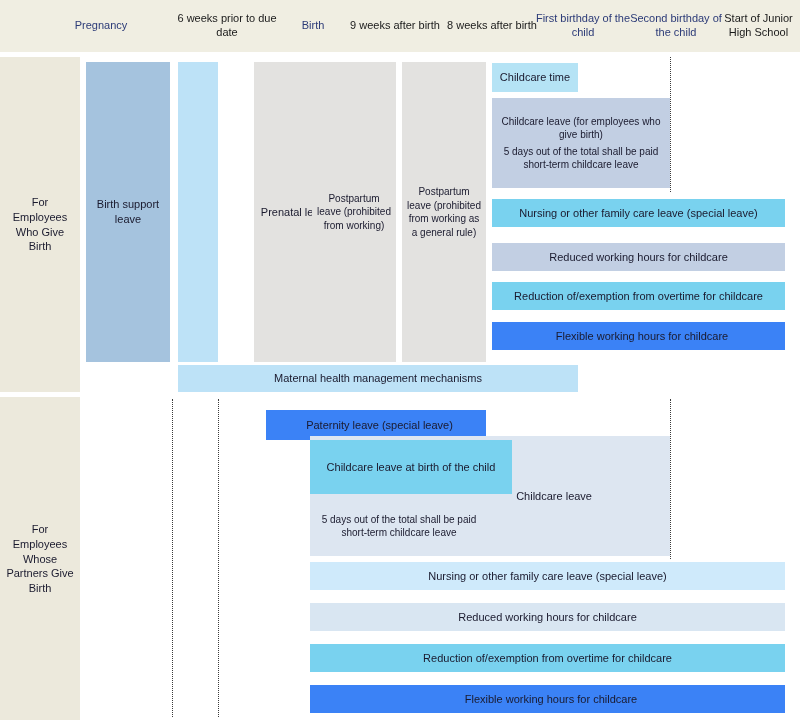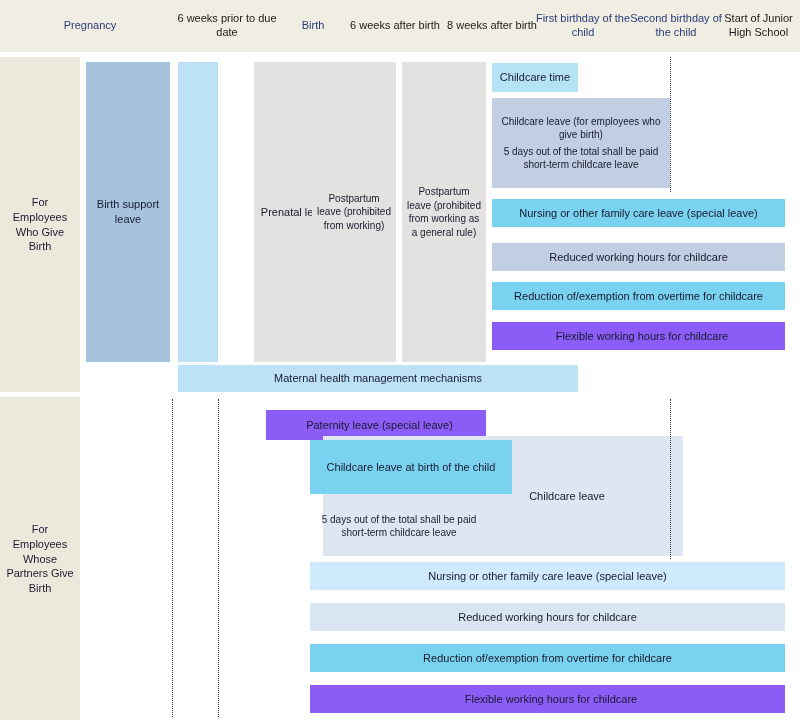--- a/index.html
+++ b/index.html
@@ -41,43 +41,43 @@
   .blk.small{font-size:10px;}
 
   
   .c-cream {background:#ece9dc;}
   .c-steel {background:#a5c3de;}
   .c-paleblue{background:#bde2f7;}
   .c-gray  {background:#e3e2e0;}
   .c-lightcyan{background:#b5e3f5;}
   .c-grayblue{background:#c2cfe3;}
   .c-cyan  {background:#79d2ef;}
-  .c-dustblue{background:#8b5cf6;padding-left:11px;}
-  .c-vpale {background:#dde6f1;margin-left:13px;}
+  .c-dustblue{background:#3b82f6;padding-left:11px;}
+  .c-vpale {background:#dde6f1;}
   .c-vpale2{background:#d9e6f2;}
   .c-icecyan{background:#cfeafb;}
 
   .dotline{
     position:absolute;width:0;
     border-left:1.5px dotted #3a3a3a;
   }
   .rowdiv{
     position:absolute;left:0;width:800px;height:1px;background:#ffffff;
   }
 </style>
 </head>
 <body>
 
 <div id="chart">
 
   <div class="header-band"></div>
-  <div class="hdr blue" style="left:4px;width:172px;">Pregnancy</div>
+  <div class="hdr blue" style="left:15px;width:172px;">Pregnancy</div>
   <div class="hdr dark" style="left:172px;width:110px;">6 weeks prior to due date</div>
   <div class="hdr blue" style="left:282px;width:62px;">Birth</div>
-  <div class="hdr dark" style="left:344px;width:102px;">6 weeks after birth</div>
+  <div class="hdr dark" style="left:344px;width:102px;">9 weeks after birth</div>
   <div class="hdr dark" style="left:446px;width:92px;">8 weeks after birth</div>
   <div class="hdr blue" style="left:532px;width:102px;">First birthday of the child</div>
   <div class="hdr blue" style="left:627px;width:98px;">Second birthday of the child</div>
   <div class="hdr dark" style="left:717px;width:83px;">Start of Junior High School</div>
 
   <div class="blk c-cream" style="left:0px;top:57px;width:80px;height:335px;">For Employees Who Give Birth</div>
 
   <div class="blk c-steel" style="left:86px;top:62px;width:84px;height:300px;">Birth support leave</div>
 
   <div class="blk c-paleblue" style="left:178px;top:62px;width:40px;height:300px;"></div>

